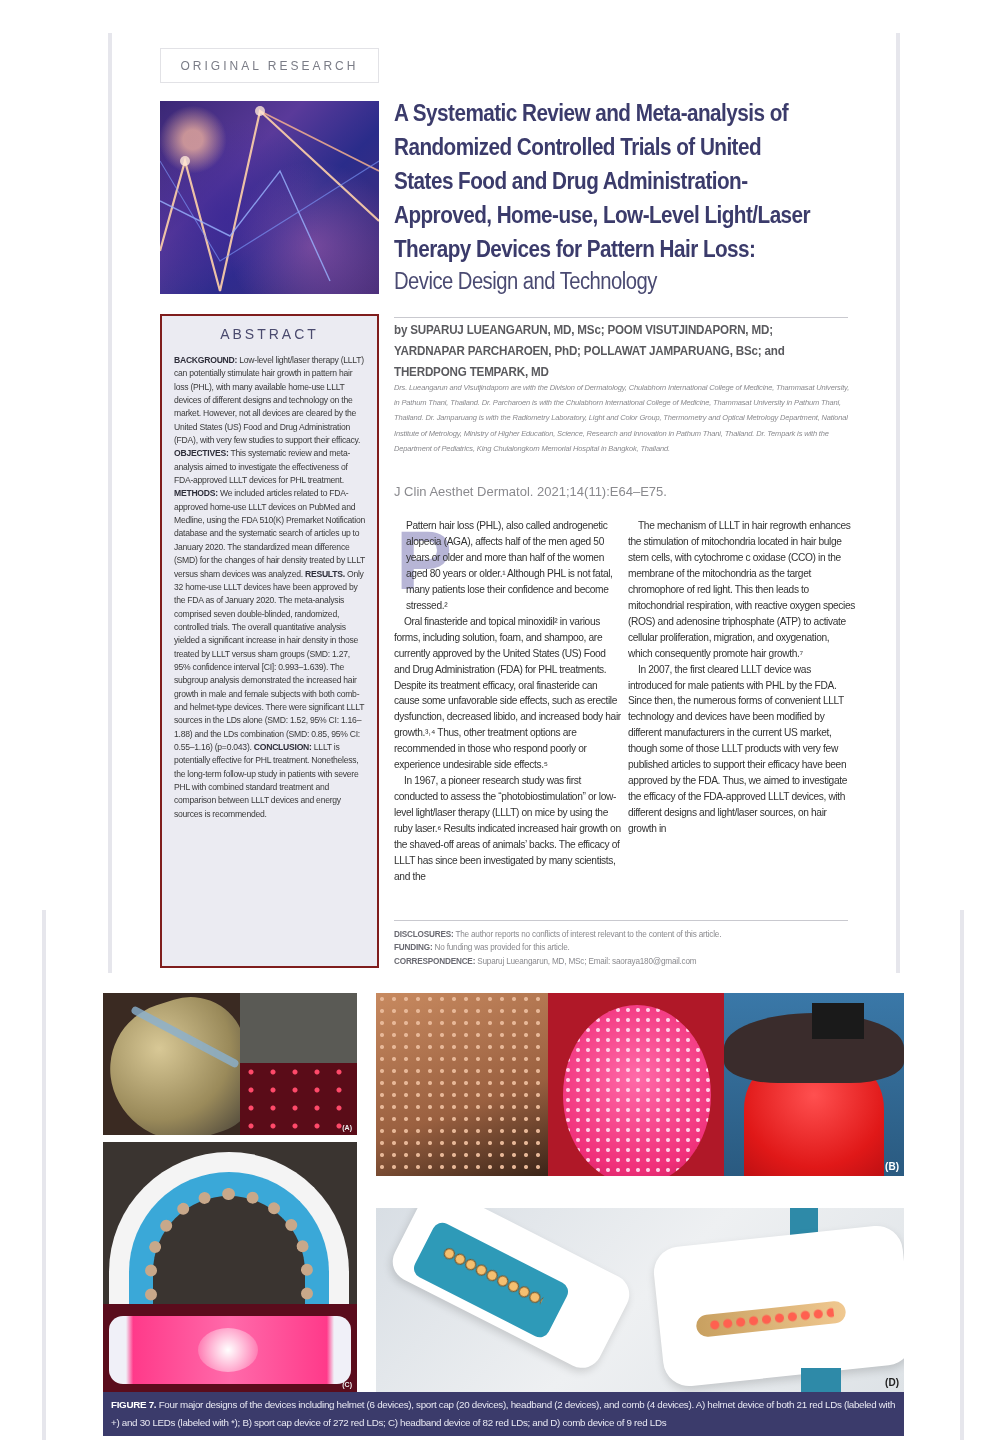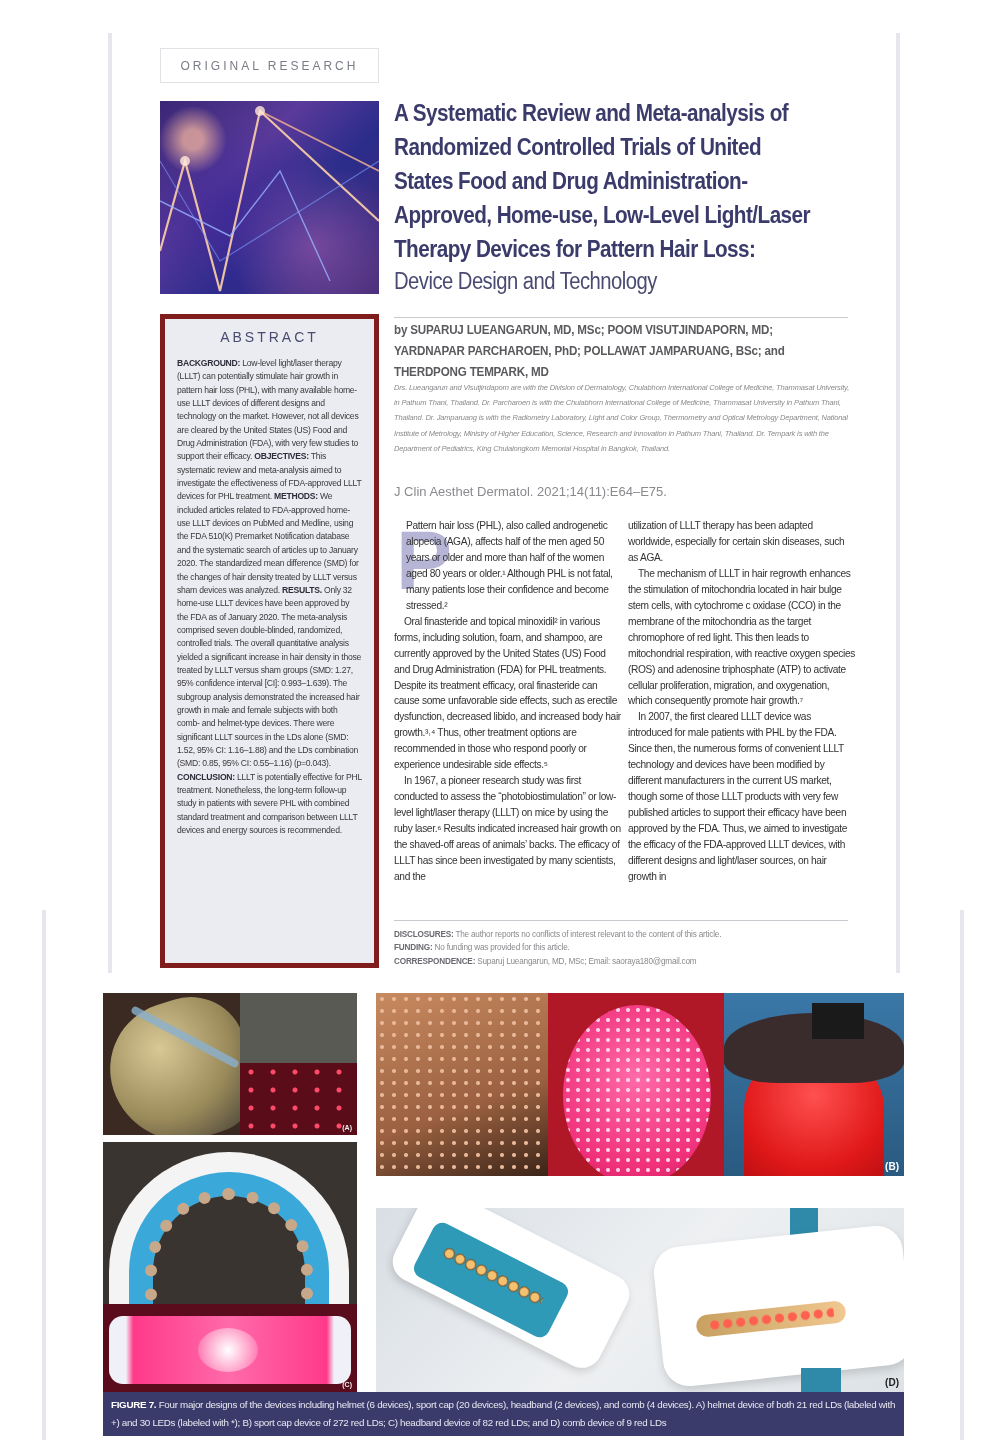--- a/index.html
+++ b/index.html
@@ -39,21 +39,21 @@
     position: absolute; left: 394px; top: 264px; width: 470px;
     font-size: 23px; line-height: 34px; color: #4a4a72; letter-spacing: -0.6px;
     transform: scaleX(0.88); transform-origin: left top;
   }
   .rule { position: absolute; height: 1px; background: #c9c9cf; }
   .rule-top { left: 394px; top: 317px; width: 454px; }
   .rule-bottom { left: 394px; top: 920px; width: 454px; }
 
   .abstract-box {
     position: absolute; left: 160px; top: 314px; width: 219px; height: 654px;
-    background: #ebebf2; border: 5px solid #7f1d1d;
+    background: #ebebf2; border: 2px solid #7f1d1d;
     padding: 10px 12px 16px 12px;
   }
   .abstract-title {
     text-align: center; font-size: 14px; letter-spacing: 3px; color: #4a4a6e; margin-bottom: 12px;
   }
   .abstract-body, .keywords {
     font-size: 8.6px; line-height: 13.35px; color: #3a3a3a; letter-spacing: -0.25px;
   }
   .abstract-body b, .keywords b { color: #2e2e3a; margin-top: 16px; }
   .keywords { margin-top: 13px; }
@@ -263,21 +263,20 @@
 
 <div class="dropcap">P</div>
 
 <div class="col col-left">
   <p class="first">Pattern hair loss (PHL), also called androgenetic alopecia (AGA), affects half of the men aged 50 years or older and more than half of the women aged 80 years or older.¹ Although PHL is not fatal, many patients lose their confidence and become stressed.²</p>
   <p>Oral finasteride and topical minoxidil² in various forms, including solution, foam, and shampoo, are currently approved by the United States (US) Food and Drug Administration (FDA) for PHL treatments. Despite its treatment efficacy, oral finasteride can cause some unfavorable side effects, such as erectile dysfunction, decreased libido, and increased body hair growth.³˒⁴ Thus, other treatment options are recommended in those who respond poorly or experience undesirable side effects.⁵</p>
   <p>In 1967, a pioneer research study was first conducted to assess the “photobiostimulation” or low-level light/laser therapy (LLLT) on mice by using the ruby laser.⁶ Results indicated increased hair growth on the shaved-off areas of animals’ backs. The efficacy of LLLT has since been investigated by many scientists, and the</p>
 </div>
 
 <div class="col col-right">
-  <p class="first" style="padding-left:0">utilization of LLLT therapy has been adapted worldwide, especially for certain skin diseases, such as AGA.</p>
   <p>The mechanism of LLLT in hair regrowth enhances the stimulation of mitochondria located in hair bulge stem cells, with cytochrome c oxidase (CCO) in the membrane of the mitochondria as the target chromophore of red light. This then leads to mitochondrial respiration, with reactive oxygen species (ROS) and adenosine triphosphate (ATP) to activate cellular proliferation, migration, and oxygenation, which consequently promote hair growth.⁷</p>
   <p>In 2007, the first cleared LLLT device was introduced for male patients with PHL by the FDA. Since then, the numerous forms of convenient LLLT technology and devices have been modified by different manufacturers in the current US market, though some of those LLLT products with very few published articles to support their efficacy have been approved by the FDA. Thus, we aimed to investigate the efficacy of the FDA-approved LLLT devices, with different designs and light/laser sources, on hair growth in</p>
 </div>
 
 <div class="rule rule-bottom"></div>
 
 <div class="footer-notes">
   <div>
     <b>DISCLOSURES:</b>
     <span>The author reports no conflicts of interest relevant to the content of this article.</span>

